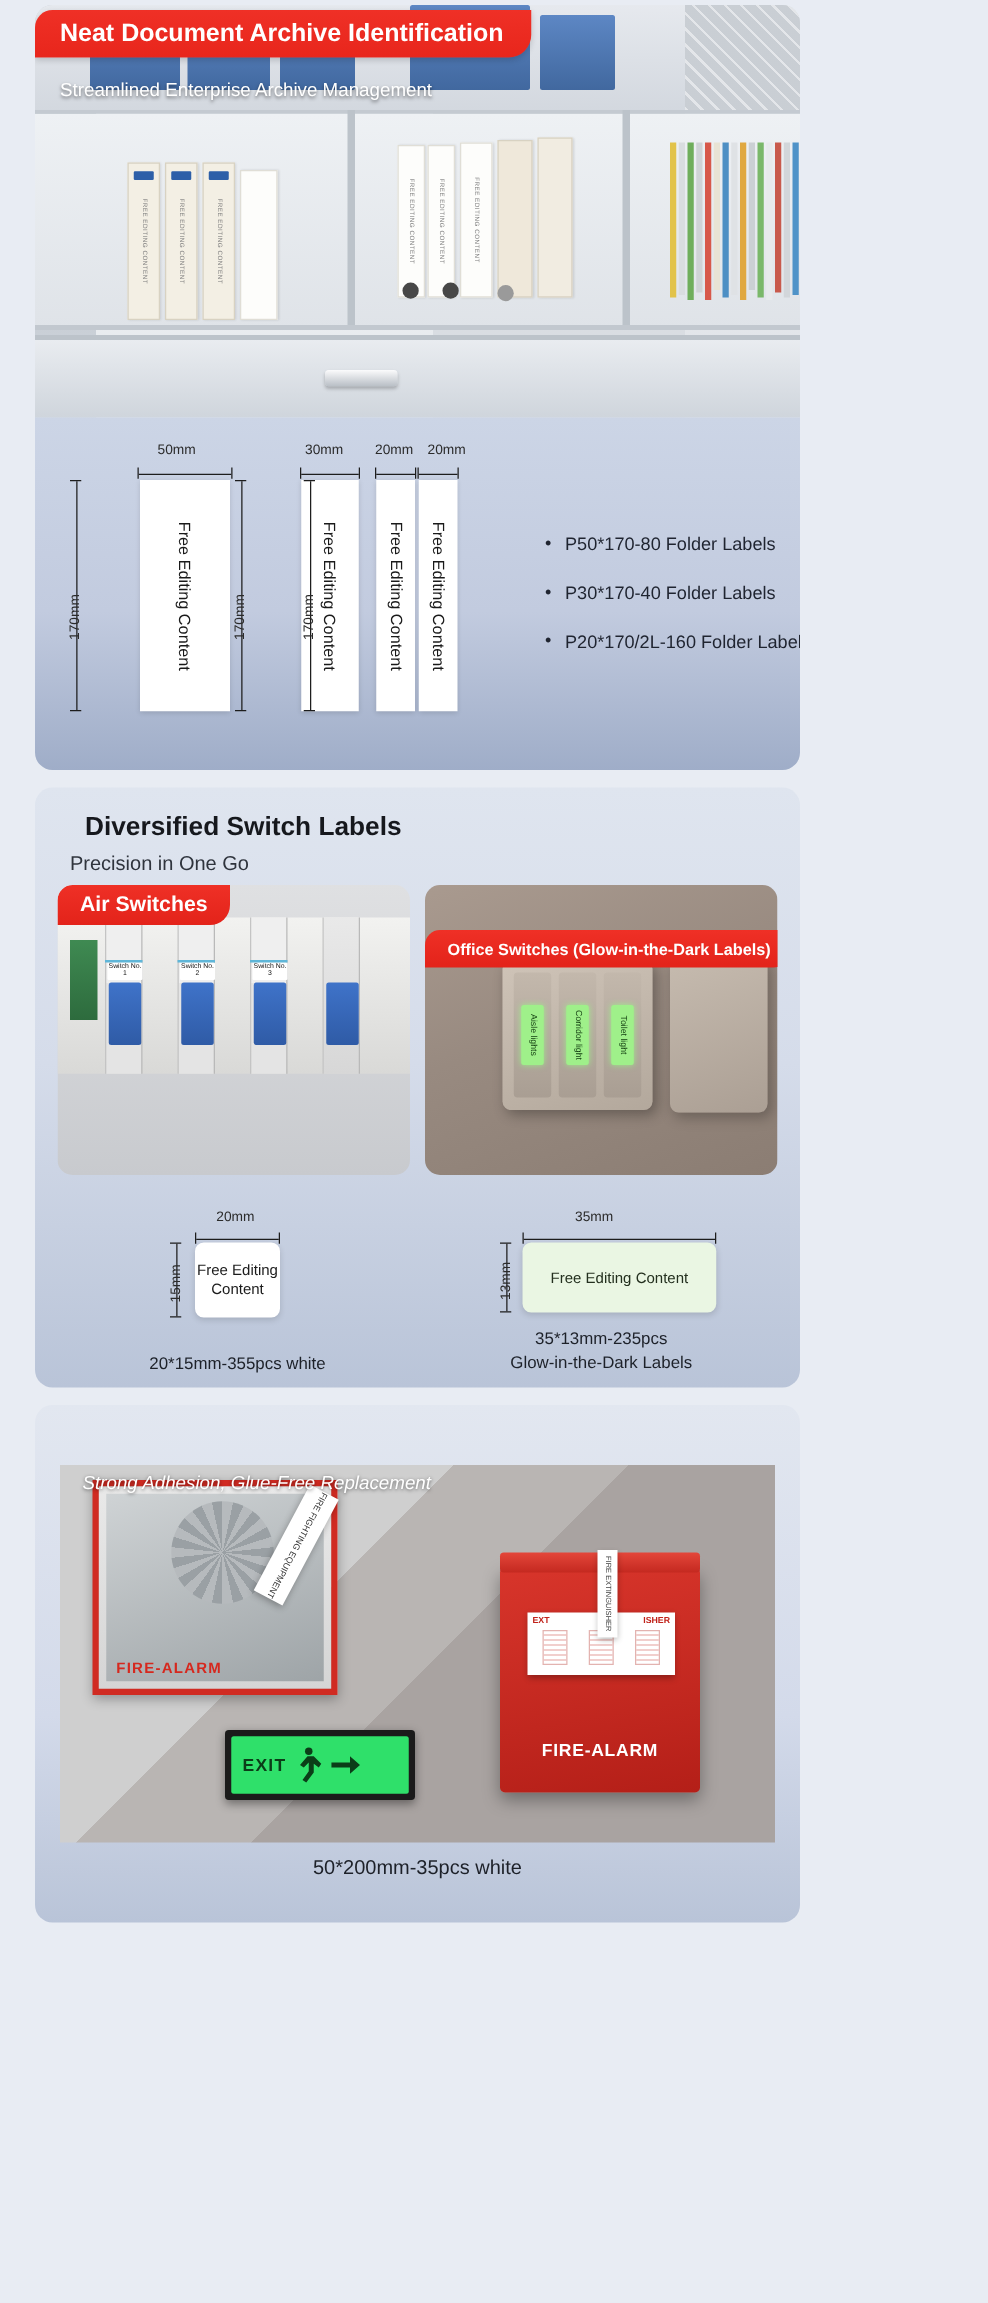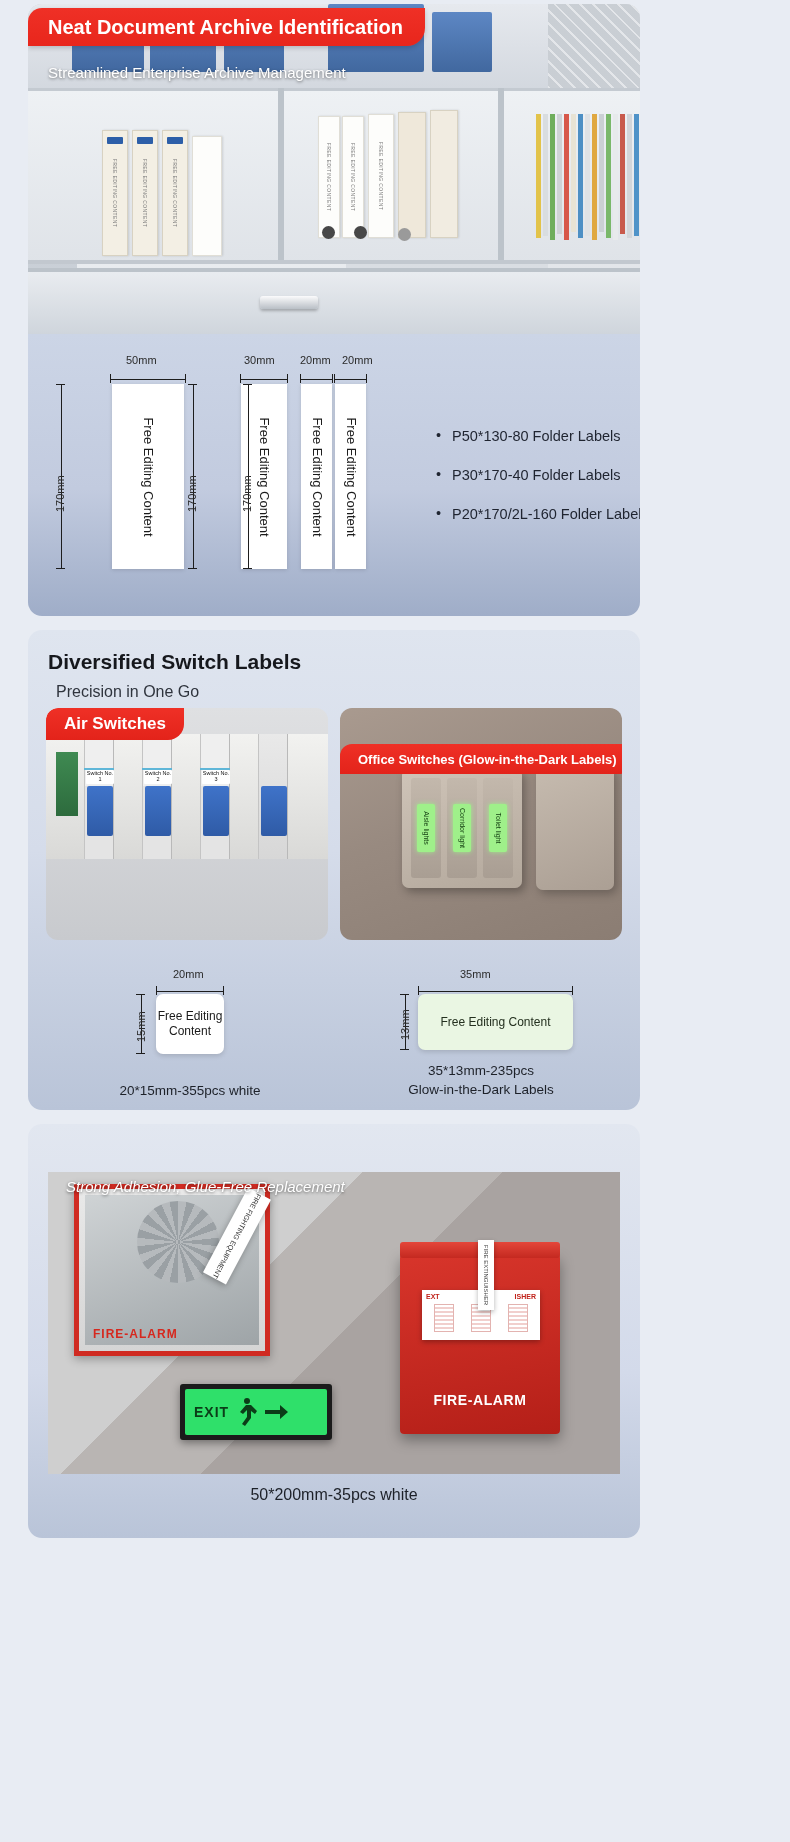--- a/index.html
+++ b/index.html
@@ -92,21 +92,21 @@
   .strip span { position:absolute; left:50%; top:50%;
                 transform:translate(-50%,-50%) rotate(90deg);
                 white-space:nowrap; font-size:13px; color:#1a1a1a; }
   .bullets { position:absolute; left:408px; top:424px; }
   .bullets li { list-style:none; font-size:14.5px; color:#1f2430; margin-bottom:23px; position:relative; padding-left:16px; white-space:nowrap;}
   .bullets li:before { content:"•"; position:absolute; left:0; top:-1px; }
 
   
   #sec2 { left: 28px; top: 630px; width: 612px; height: 480px;
           background:linear-gradient(180deg,#dfe5ef 0%, #d5dcea 46%, #b9c4d8 100%); }
-  #sec2 h2 { position:absolute; left:20px; top:20px; font-size:21px; color:#16181d; }
+  #sec2 h2 { position:absolute; left:40px; top:20px; font-size:21px; color:#16181d; }
   #sec2 .sub2 { position:absolute; left:28px; top:53px; font-size:16px; color:#2f343d; }
 
   .panel { position:absolute; border-radius:12px; overflow:hidden; }
   .panelHead { position:absolute; left:0; top:0; background:linear-gradient(180deg,#ef3026,#e3231a);
                color:#fff; font-weight:bold; display:flex; align-items:center; padding:0 18px;
                border-top-left-radius:12px; border-bottom-right-radius:16px; z-index:4; white-space:nowrap; }
 
   
   #airphoto { position:absolute; left:0; top:0; width:100%; height:100%;
       background:linear-gradient(180deg,#dfe0e2,#c8cace); }
@@ -293,21 +293,21 @@
     <div class="vlabel" style="left:213px; top:178px;">170mm</div>
     <div class="strip" style="left:273px; top:50px; width:31px; height:185px;">
       <span>Free Editing Content</span>
     </div>
     <div class="strip" style="left:307px; top:50px; width:31px; height:185px;">
       <span>Free Editing Content</span>
     </div>
   </div>
 
   <ul class="bullets">
-    <li>P50*130-80 Folder Labels</li>
+    <li>P50*170-80 Folder Labels</li>
     <li>P30*170-40 Folder Labels</li>
     <li>P20*170/2L-160 Folder Labels</li>
   </ul>
 </div>
 
 <div class="card" id="sec2">
   <h2>Diversified Switch Labels</h2>
   <div class="sub2">Precision in One Go</div>
 
   <div class="panel" style="left:18px; top:78px; width:282px; height:232px;">

